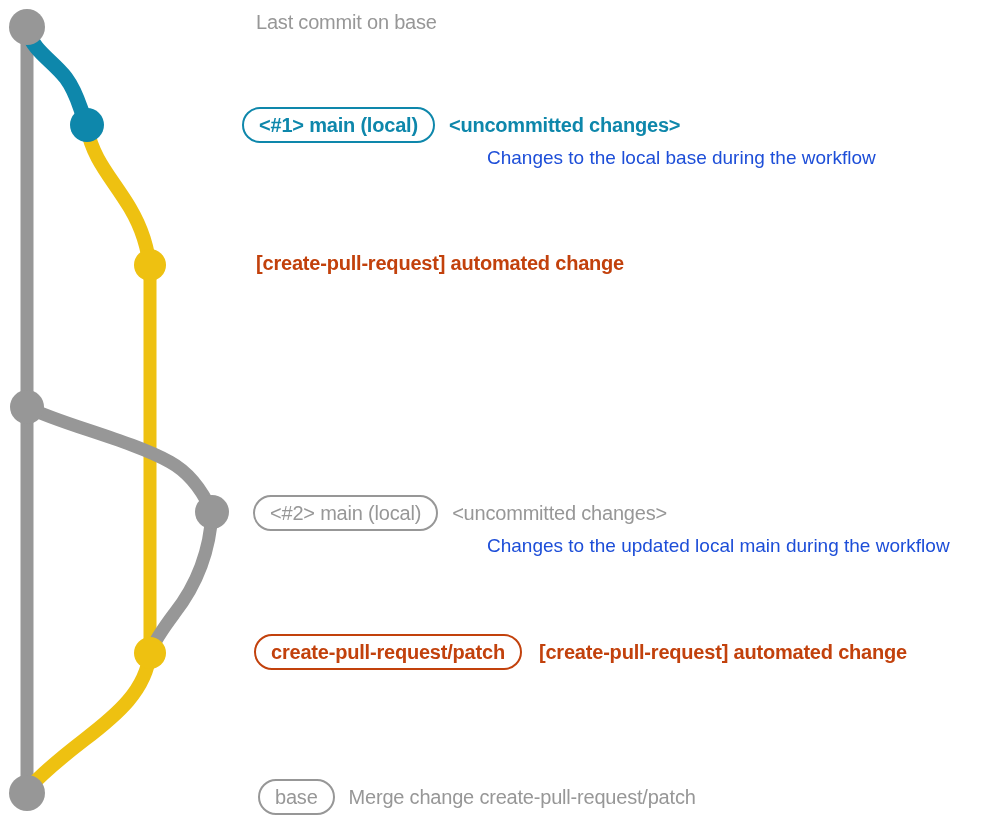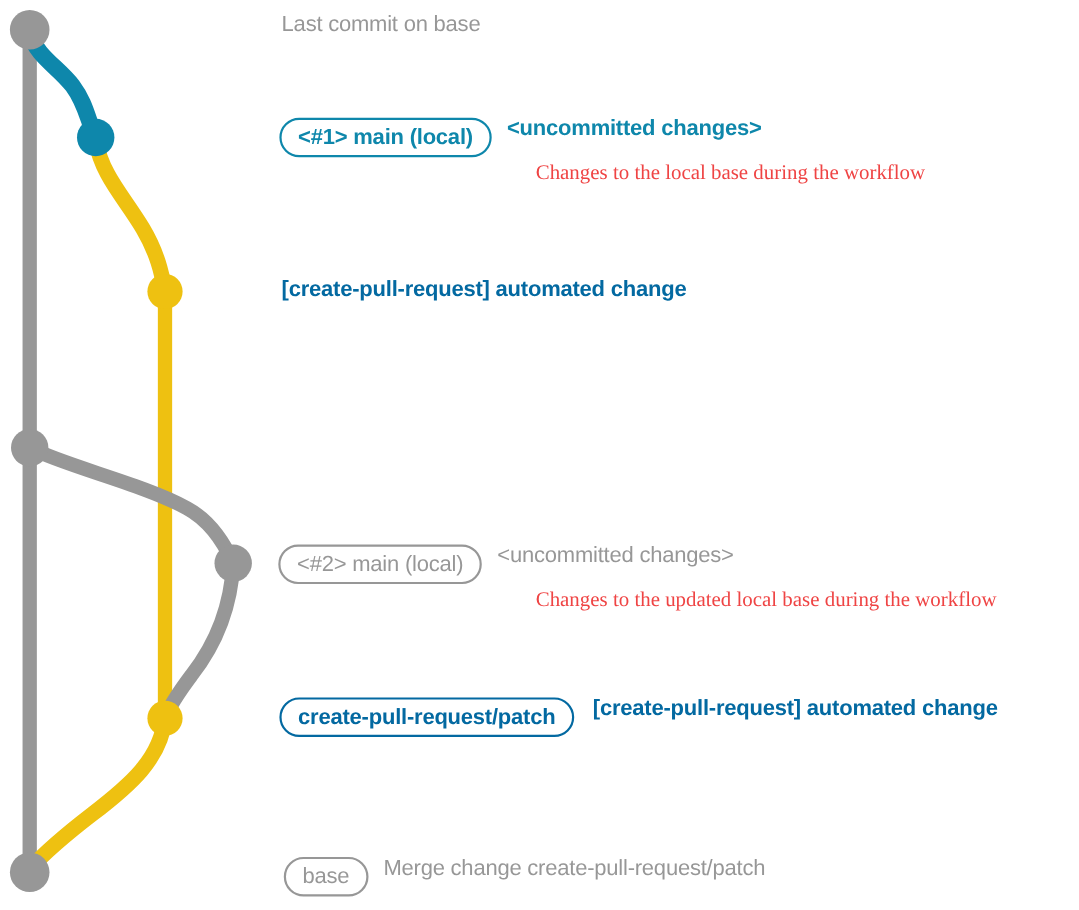--- a/index.html
+++ b/index.html
@@ -25,20 +25,21 @@
   .graph-svg {
     position: absolute;
     left: 0;
     top: 0;
     width: 981px;
     height: 827px;
   }
   .row {
     position: absolute;
     display: flex;
+    align-items: center;
     white-space: nowrap;
   }
   .badge {
     display: inline-flex;
     align-items: center;
     justify-content: center;
     border: 2px solid currentColor;
     border-radius: 18px;
     box-sizing: border-box;
     height: 36px;
@@ -55,28 +56,28 @@
     font-size: 20px;
     font-weight: 400;
     letter-spacing: -0.2px;
     line-height: 1;
   }
   .headline.bold {
     font-weight: 700;
   }
   .caption {
     position: absolute;
-    font-family: Liberation Serif, serif;
+    font-family: Liberation Sans, sans-serif;
     font-size: 19px;
-    color: #ef4444;
+    color: #1d4ed8;
     white-space: nowrap;
     line-height: 1;
   }
   .c-blue   { color: #0e87ab; }
-  .c-yellow { color: #0369a1; }
+  .c-yellow { color: #c2410c; }
   .c-gray   { color: #979797; }
   .gap-sm { width: 14px; display: inline-block; }
   .gap-md { width: 17px; display: inline-block; }
 </style>
 </head>
 <body>
 
 <div id="diagram">
 
   <svg class="graph-svg" viewBox="0 0 981 827" aria-hidden="true">
@@ -102,38 +103,38 @@
       <circle cx="212" cy="512" r="17" fill="#979797"></circle>
       <circle cx="150" cy="653" r="16" fill="#eec111"></circle>
       <circle cx="27" cy="793" r="18" fill="#979797"></circle>
     </g>
   </svg>
 
   <div class="row" style="left:256px; top:12px;">
     <span class="headline c-gray">Last commit on base</span>
   </div>
 
-  <div class="row" style="left:254px; top:107px;">
+  <div class="row" style="left:242px; top:107px;">
     <span class="badge c-blue">&lt;#1&gt; main (local)</span>
     <span class="gap-sm"></span>
     <span class="headline bold c-blue">&lt;uncommitted changes&gt;</span>
   </div>
   <div class="caption" style="left:487px; top:148px;">Changes to the local base during the workflow</div>
 
   <div class="row" style="left:256px; top:253px;">
     <span class="headline bold c-yellow">[create-pull-request] automated change</span>
   </div>
 
 
   <div class="row" style="left:253px; top:495px;">
     <span class="badge thin c-gray">&lt;#2&gt; main (local)</span>
     <span class="gap-sm"></span>
     <span class="headline c-gray">&lt;uncommitted changes&gt;</span>
   </div>
-  <div class="caption" style="left:487px; top:536px;">Changes to the updated local base during the workflow</div>
+  <div class="caption" style="left:487px; top:536px;">Changes to the updated local main during the workflow</div>
 
   <div class="row" style="left:254px; top:634px;">
     <span class="badge c-yellow">create-pull-request/patch</span>
     <span class="gap-md"></span>
     <span class="headline bold c-yellow">[create-pull-request] automated change</span>
   </div>
 
   <div class="row" style="left:258px; top:779px;">
     <span class="badge thin c-gray">base</span>
     <span class="gap-sm"></span>

